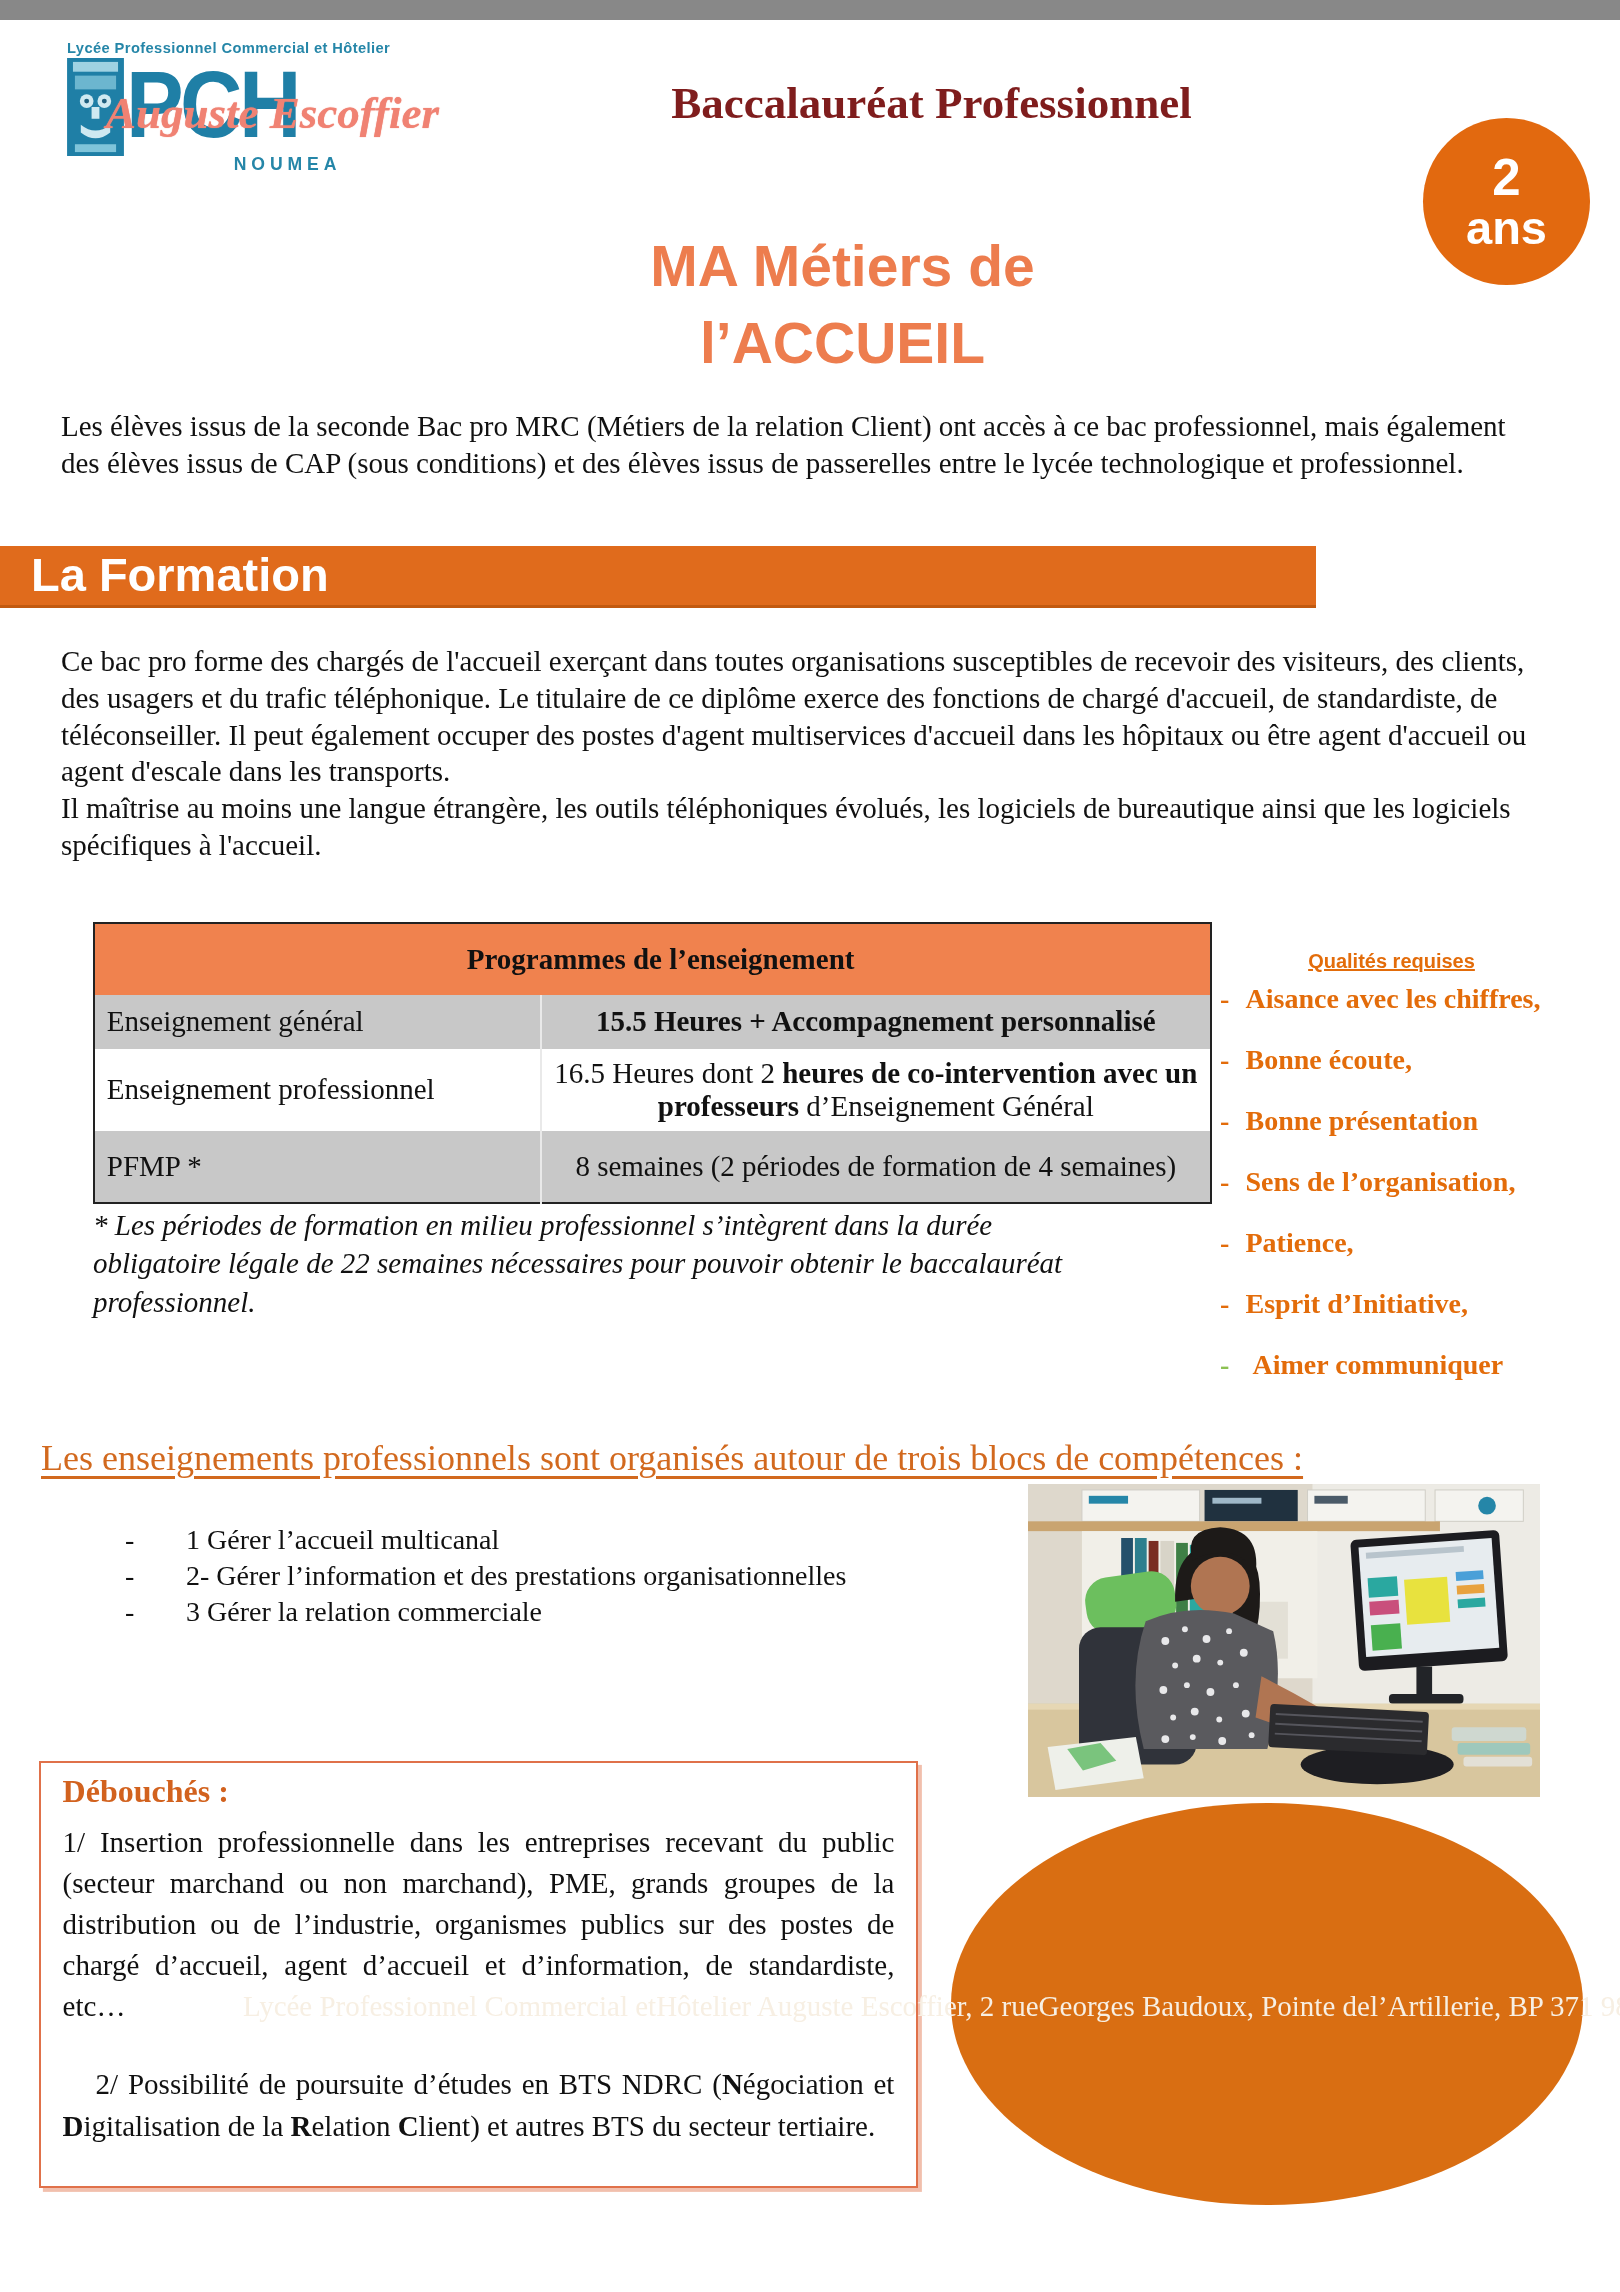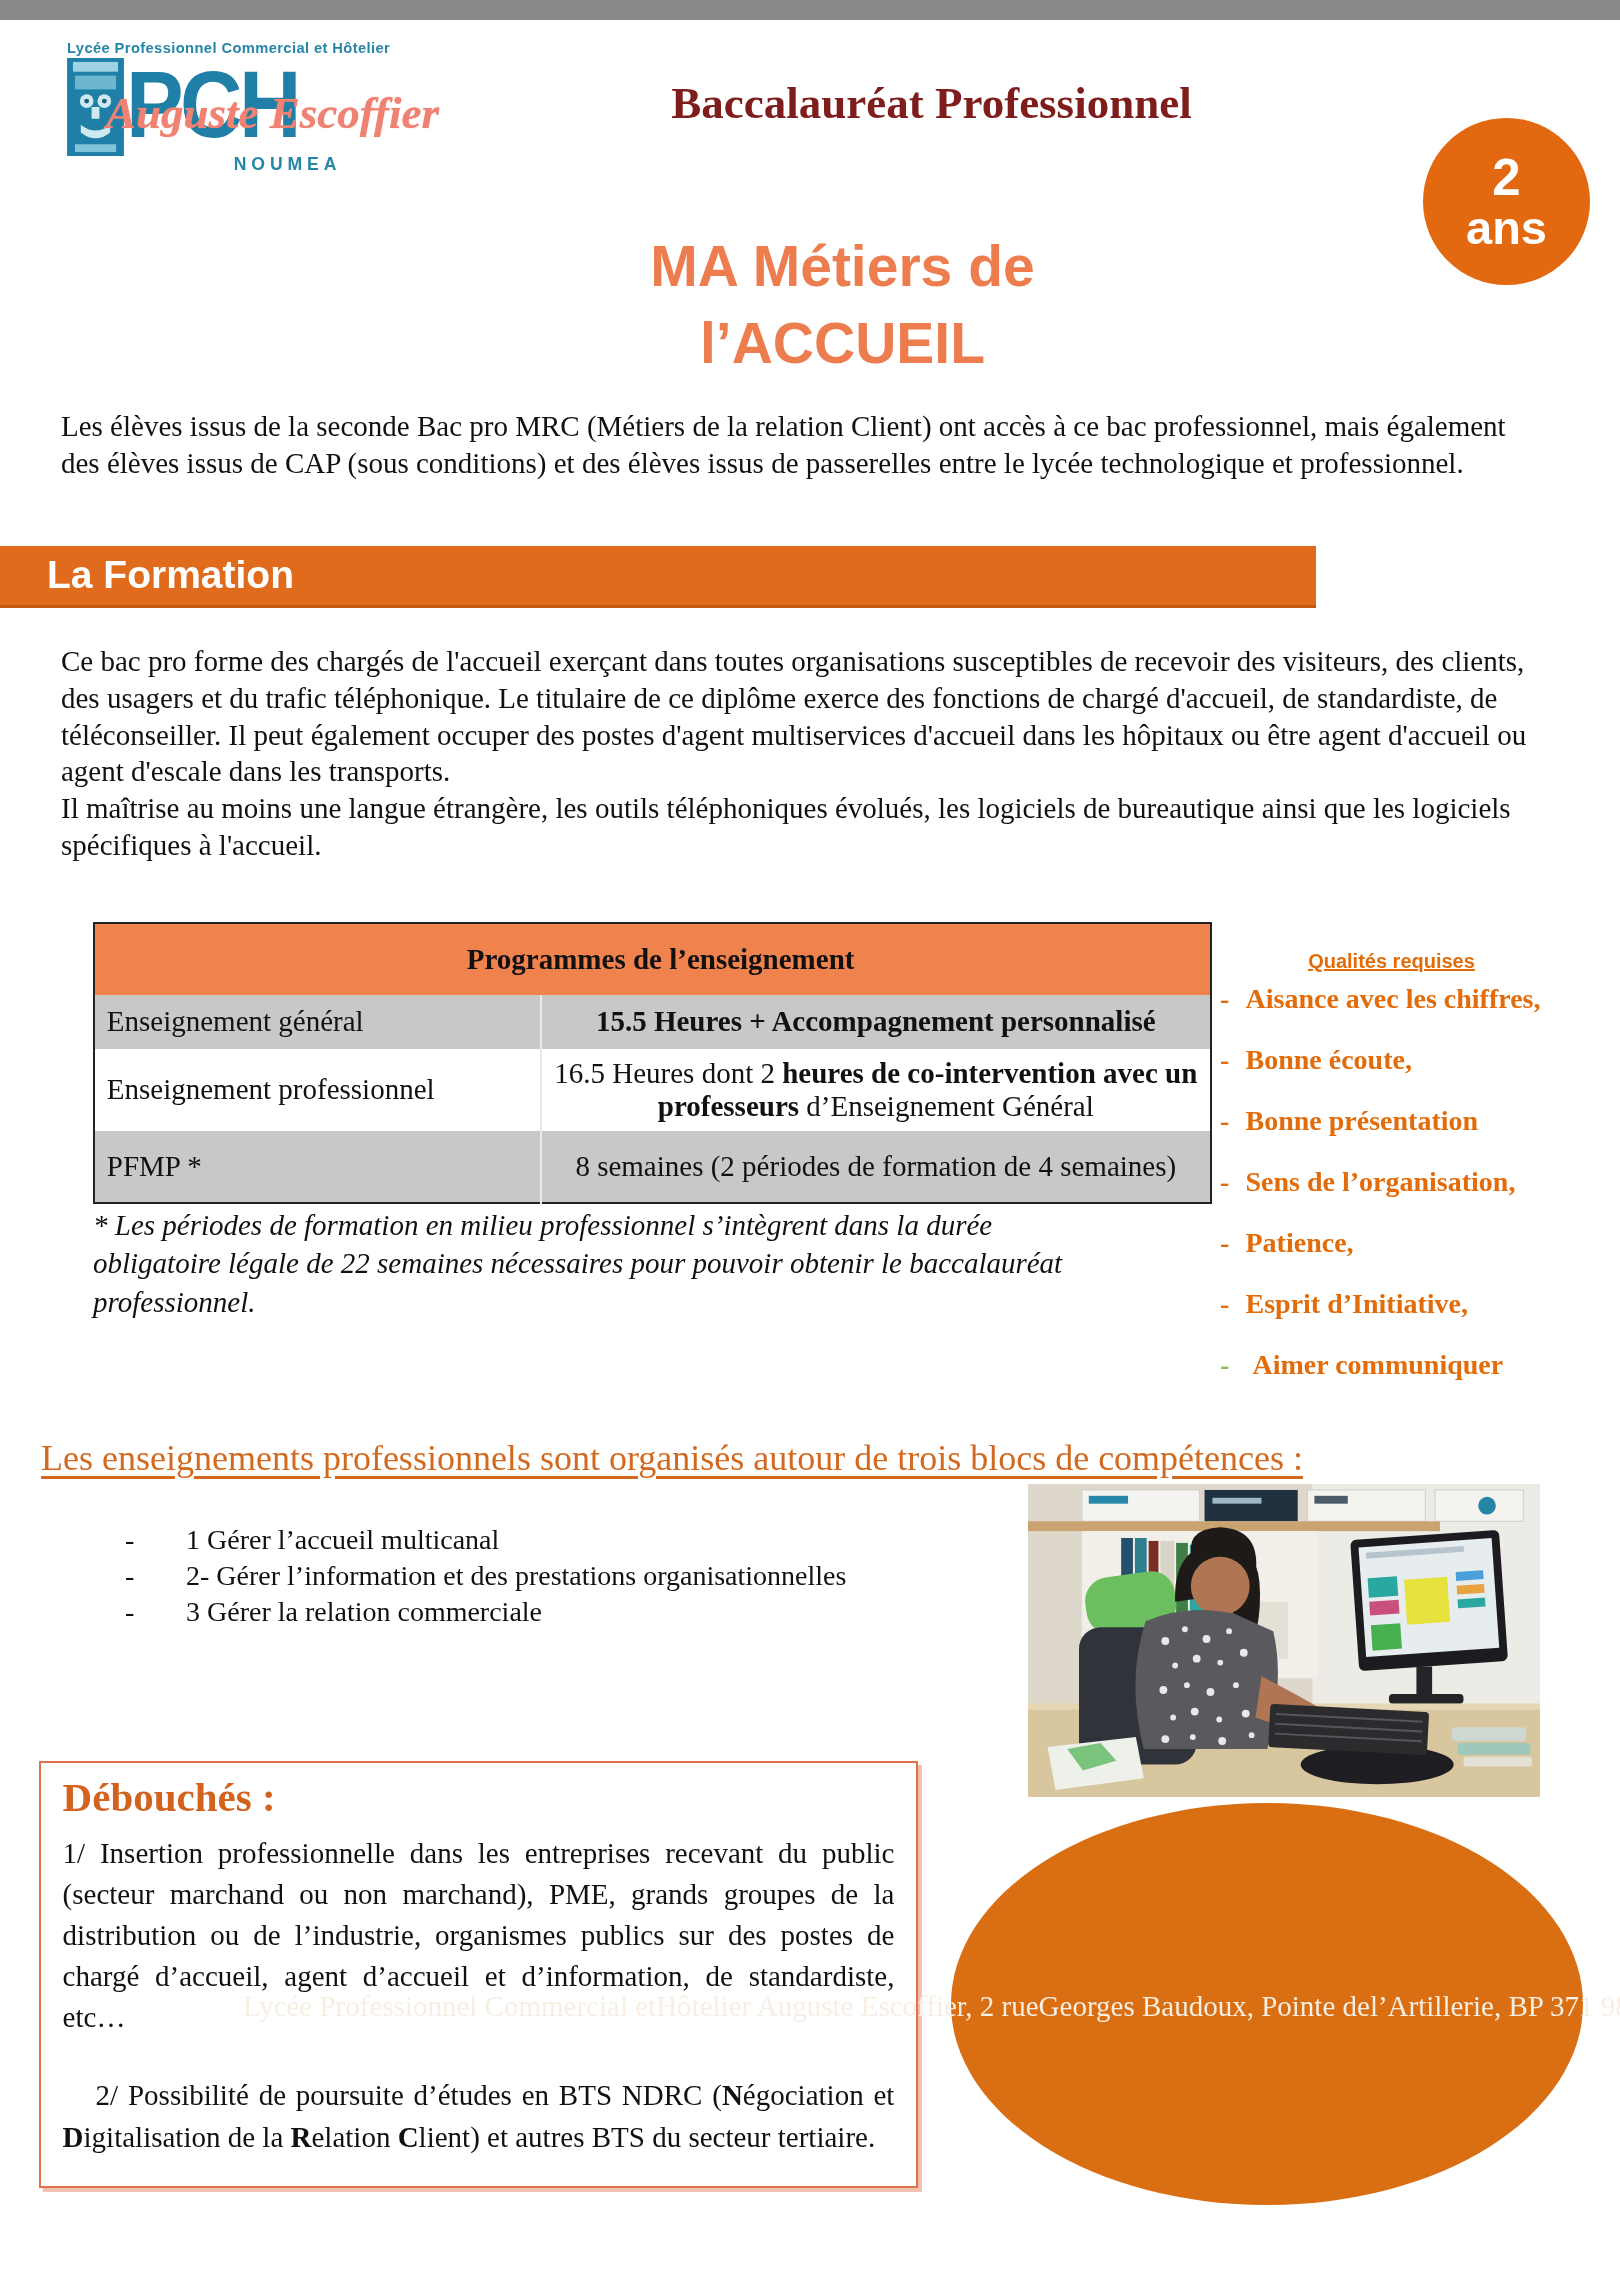--- a/index.html
+++ b/index.html
@@ -29,21 +29,21 @@
     background:#e2690f;display:flex;flex-direction:column;align-items:center;justify-content:center;
     font-family:"Liberation Sans",sans-serif;font-weight:bold;color:#ffffff;line-height:1.02;}
   .badge .b1{font-size:51px;} .badge .b2{font-size:47px;}
 
   
   .intro{position:absolute;left:61px;top:388px;width:1460px;font-size:29px;line-height:1.27;}
 
   
   .banner{position:absolute;left:0;top:526px;width:1316px;height:59px;background:#e06b1c;
     border-bottom:3.9px solid #c25a10;}
-  .banner span{font-family:"Liberation Sans",sans-serif;font-weight:bold;color:#ffffff;font-size:39px;line-height:57px;padding-left:47px;display:inline-block;}
+  .banner span{font-family:"Liberation Sans",sans-serif;font-weight:bold;color:#ffffff;font-size:47px;line-height:57px;padding-left:31px;display:inline-block;}
   .formation-text{position:absolute;left:61px;top:623px;width:1470px;font-size:29px;line-height:1.27;}
   .formation-text p{margin:0;}
 
   
   .ptable{position:absolute;left:93px;top:902px;width:1119px;border:2px solid #222;border-collapse:collapse;font-size:29px;}
   .ptable .hdr{background:#f0824e;text-align:center;font-weight:bold;height:63px;padding-left:28px;}
   .ptable td{padding:3.9px 11.8px;vertical-align:middle;}
   .ptable .lbl{width:421px;border-right:2px solid #e9e9e9;}
   .ptable .val{text-align:center;}
   .row-gray{background:#c8c8c8;}
@@ -68,21 +68,21 @@
   .blocks-list .item{display:flex;}
   .blocks-list .dash{width:61px;flex:0 0 auto;}
 
   
   .photo{position:absolute;left:1028px;top:1464px;width:512px;height:313px;overflow:hidden;background:#ded8cc;}
 
   
   .debouches{position:absolute;left:39px;top:1741px;width:879px;height:427px;
     border:2.9px solid #e0714a;box-shadow:3.9px 3.9px 0 rgba(224,113,74,.45);
     box-sizing:border-box;padding:9.8px 21.6px;background:#fff;}
-  .debouches-title{font-weight:bold;font-size:41px;color:#d2621e;}
+  .debouches-title{font-weight:bold;font-size:32px;color:#d2621e;}
   .debouches p{margin:0;font-size:29px;line-height:1.42;text-align:justify;}
   .debouches .p1{margin-top:11.8px;}
   .debouches .p2{margin-top:37px;text-indent:33px;}
 
   
   .contact{position:absolute;left:951px;top:1783px;width:632px;height:402px;border-radius:50%;
     background:#d96e12;display:flex;flex-direction:row;align-items:center;justify-content:center;
     color:#f7efe3;font-size:29px;line-height:1.42;text-align:center;padding-top:5.9px;box-sizing:border-box;}
   .contact a{color:#2222cc;text-decoration:underline;}
   .contact .line{white-space:nowrap;}

